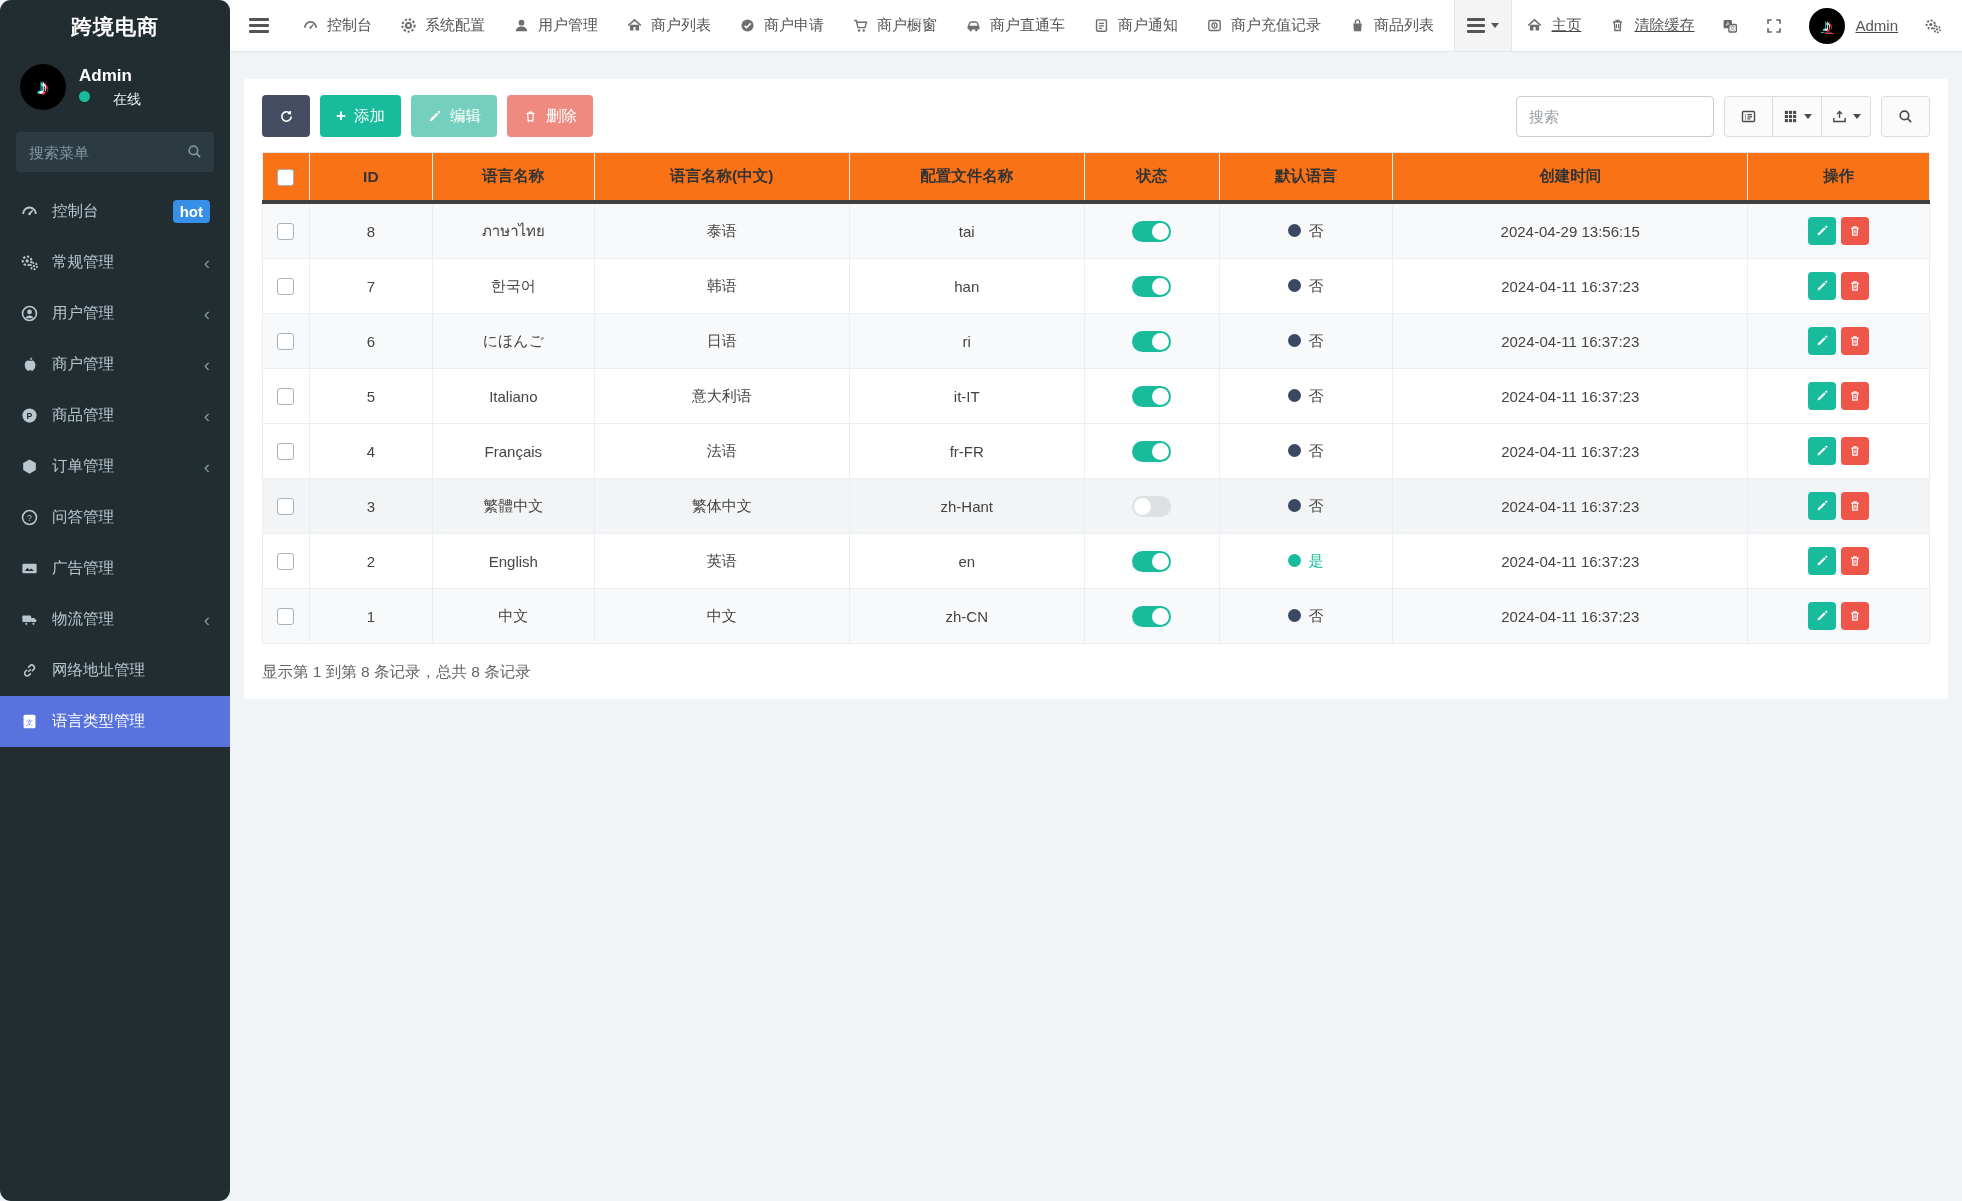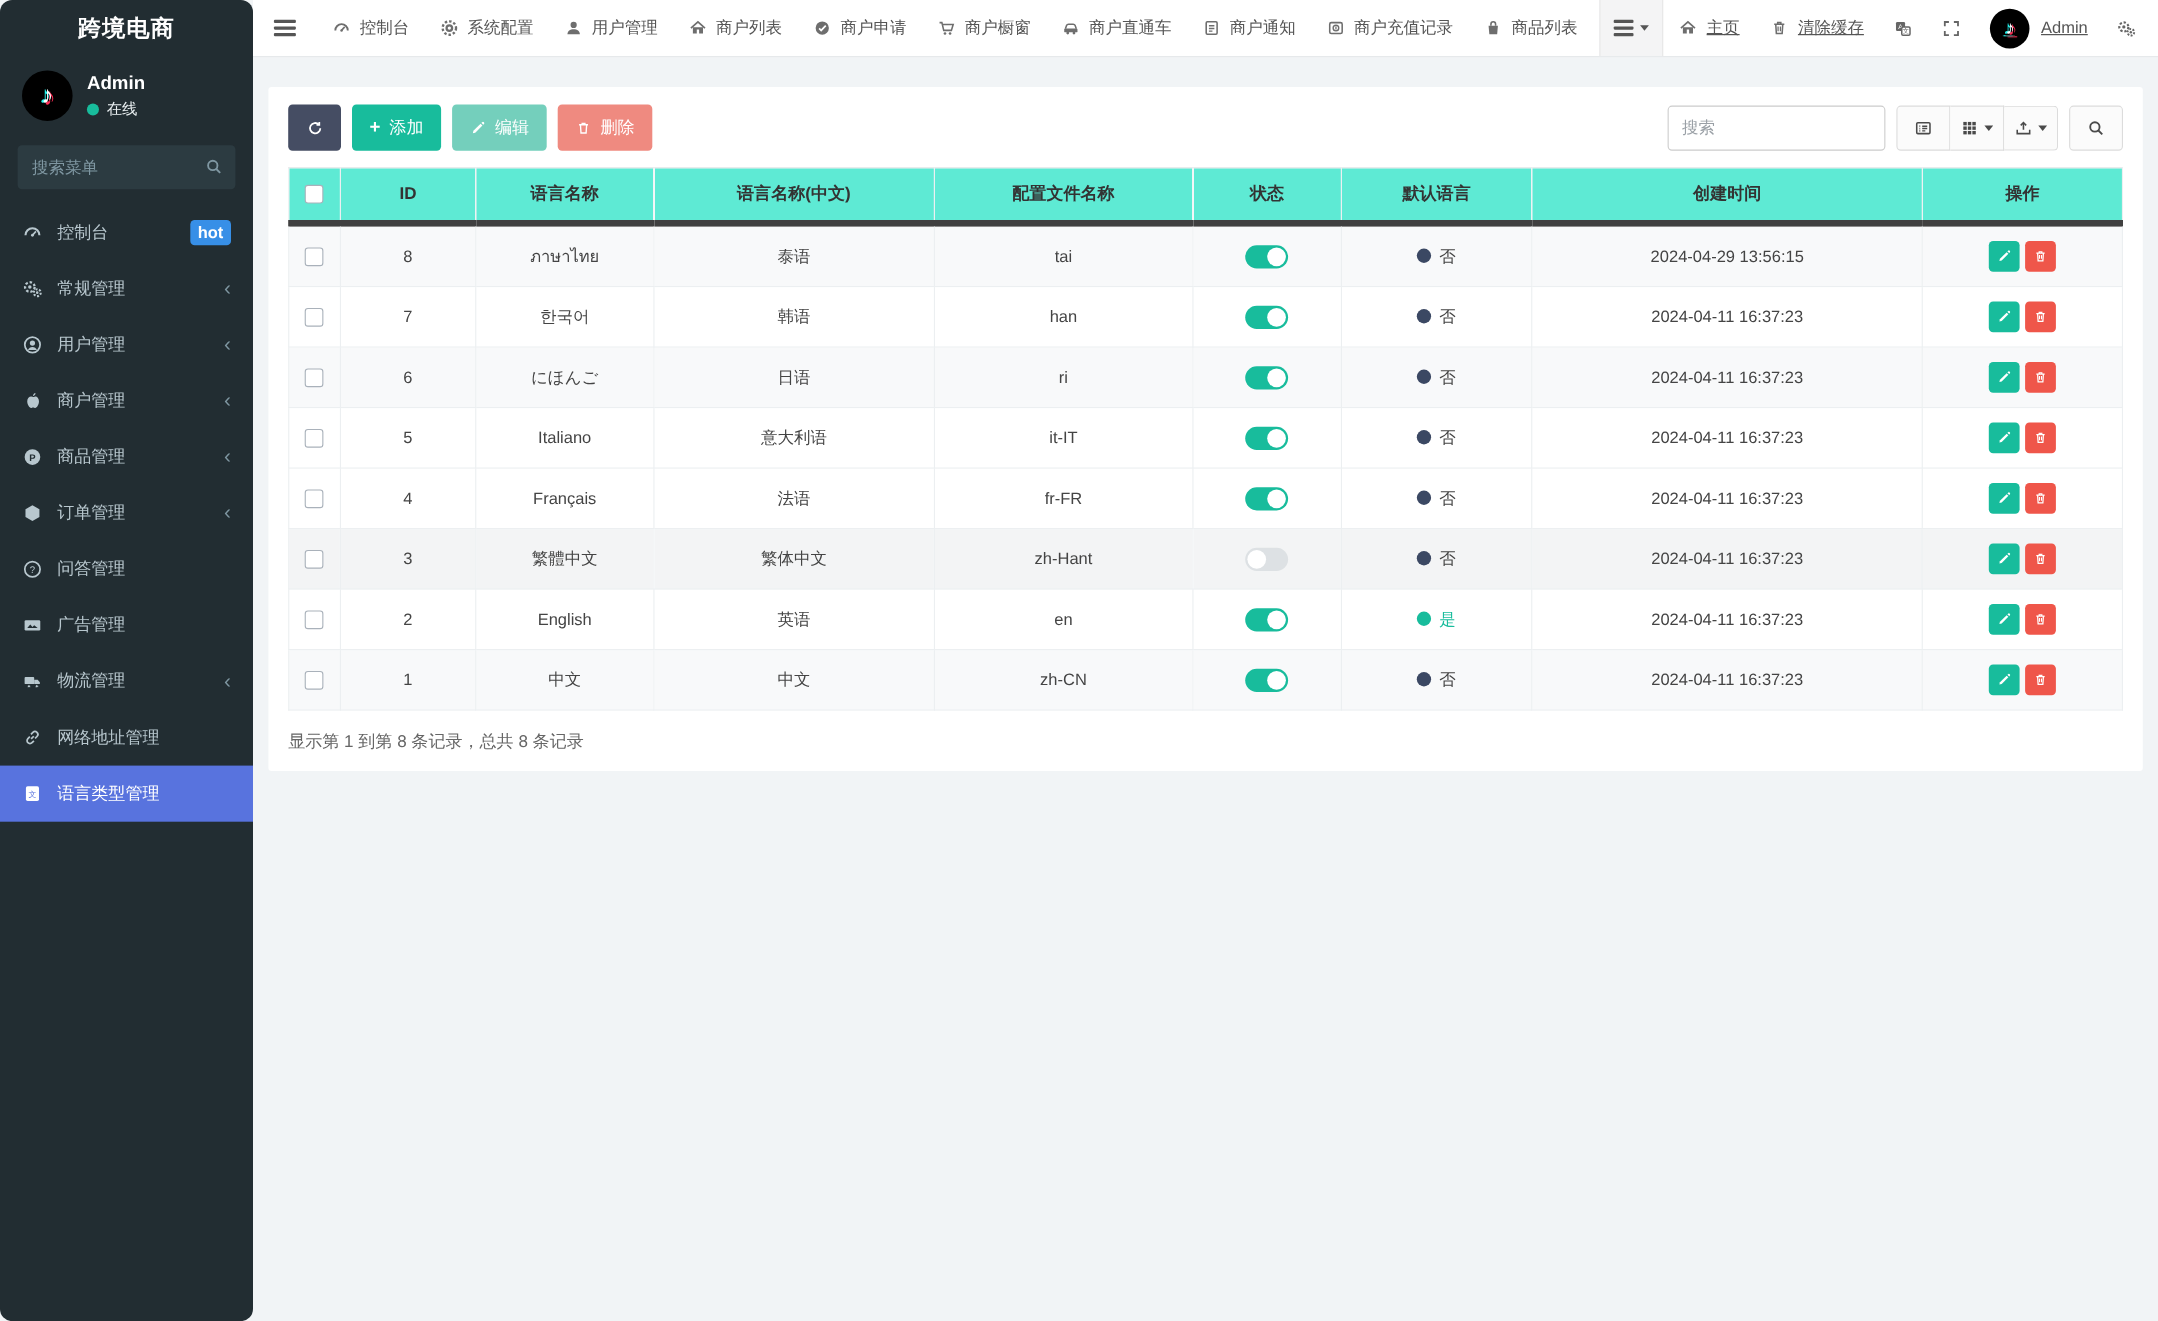--- a/index.html
+++ b/index.html
@@ -13,21 +13,21 @@
 
   
   .sidebar { width:230px; flex-shrink:0; background:#222d32; color:#b8c7ce; display:flex; flex-direction:column;border-radius:11px; }
   .brand { height:54px; line-height:54px; text-align:center; color:#fff; font-size:21px; font-weight:bold; letter-spacing:1px; }
   .userbox { display:flex; align-items:center; gap:13px; padding:10px 20px 14px; }
   .avatar { width:46px; height:46px; border-radius:50%; background:#000; display:flex; align-items:center; justify-content:center; flex-shrink:0; }
   .avatar .note { color:#fff; font-size:22px; text-shadow:-2px 0 0 #25f4ee, 2px 1px 0 #fe2c55; }
   .avatar.sm { width:36px; height:36px; }
   .avatar.sm .note { font-size:17px; }
   .uname { color:#fff; font-weight:bold; font-size:17px; margin-bottom:5px; }
-  .ustatus { font-size:14px; color:#e9eff1; display:flex; align-items:center; gap:7px; }
+  .ustatus { font-size:14px; color:#e9eff1; display:flex; align-items:flex-start; gap:23px; }
   .odot { width:11px; height:11px; border-radius:50%; background:#18bc9c; }
   .menusearch { margin:8px 16px 14px; position:relative; }
   .menusearch input { width:100%; height:40px; background:#2c3b41; border:0; border-radius:4px; color:#cfd8dc; padding:0 36px 0 13px; font-size:15px; outline:none; }
   .menusearch input::placeholder { color:#7f97a2; }
   .msicon { position:absolute; right:11px; top:11px; width:17px; height:17px; color:#7f97a2; }
   .menu { flex:1; }
   .mi { height:51px; display:flex; align-items:center; padding:0 20px; gap:13px; font-size:15.5px; cursor:pointer; color:#b8c7ce; }
   .mi .ic { width:19px; height:19px; display:inline-flex; flex-shrink:0; }
   .mi .ic svg { width:100%; height:100%; }
   .mi.active { background:#5873de; color:#fff; }
@@ -73,21 +73,21 @@
   .gbtn:first-child { border-radius:4px 0 0 4px; }
   .gbtn:last-child { border-radius:0 4px 4px 0; }
   .gbtn.single { margin-left:10px; border-radius:4px; }
   .gbtn .ic { width:17px; height:17px; display:inline-flex; }
   .gbtn .ic svg { width:100%; height:100%; }
   .gbtn .caret { border-top-color:#4a4a4a; }
 
   
   table.tbl { width:100%; border-collapse:collapse; margin-top:15px; table-layout:fixed; }
   .tbl th, .tbl td { border:1px solid #eceff1; text-align:center; padding:13px 8px; font-size:15px; color:#444; overflow:hidden; white-space:nowrap; }
-  .tbl th { font-weight:bold; color:#333; font-size:15.5px; border-bottom:6px solid #404040; border-top:1px solid #e3e6e8; background:#5eead4; }
+  .tbl th { font-weight:bold; color:#333; font-size:15.5px; border-bottom:4px solid #404040; border-top:1px solid #e3e6e8; background:#f97316; }
   .tbl tr.shade1 td { background:#f8f9fa; }
   .tbl tr.shade2 td { background:#f3f4f5; }
   .cb { width:17px; height:17px; border:1px solid #a9b1ba; border-radius:3px; background:#fff; display:inline-block; vertical-align:middle; cursor:pointer; }
   .tg { width:39px; height:21px; border-radius:12px; background:#18bc9c; display:inline-block; position:relative; cursor:pointer; vertical-align:middle; }
   .tg::after { content:""; width:17px; height:17px; background:#fff; border-radius:50%; position:absolute; top:2px; right:2px; }
   .tg.off { background:#dde1e4; }
   .tg.off::after { right:auto; left:2px; }
   .ddot { width:13px; height:13px; border-radius:50%; background:#3b4863; display:inline-block; vertical-align:-1px; margin-right:7px; }
   .ddot.yes { background:#18bc9c; }
   .dyes { color:#18bc9c; }

